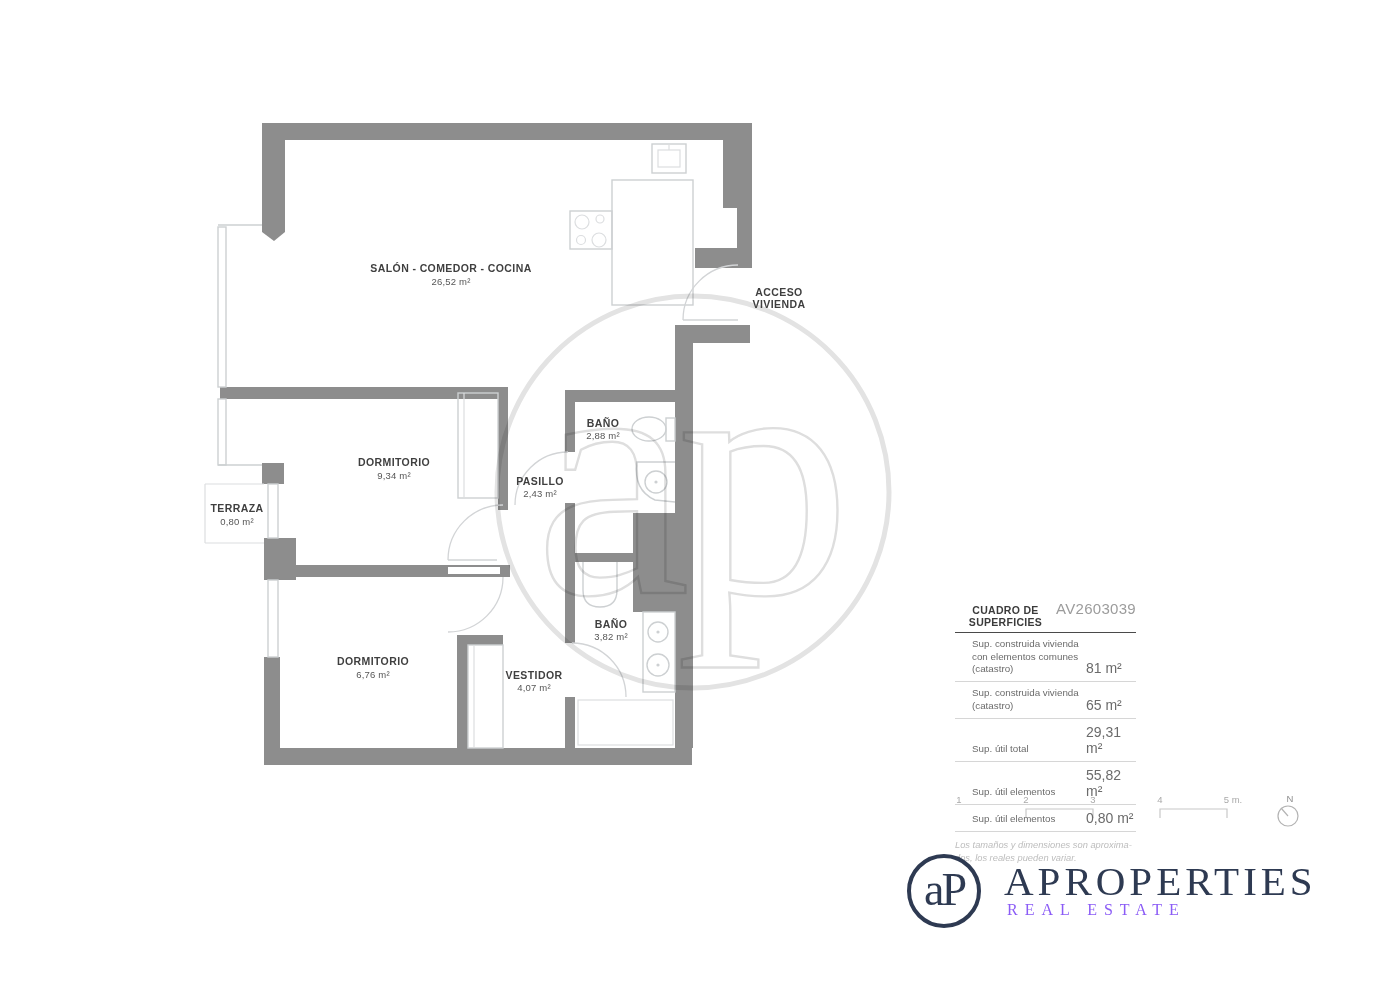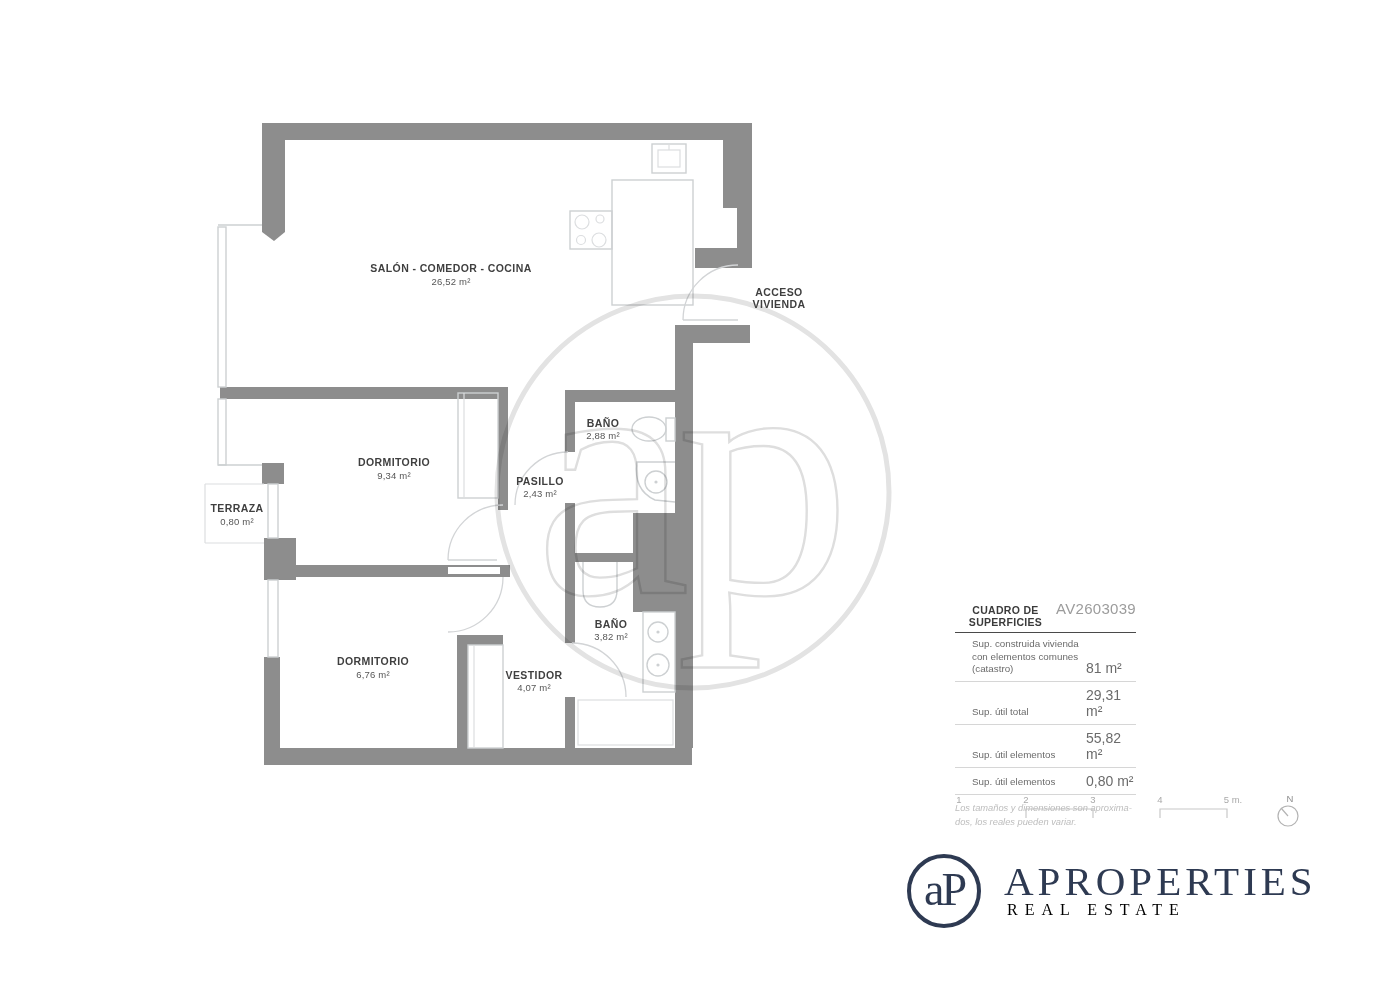--- a/index.html
+++ b/index.html
@@ -38,21 +38,21 @@
   .northn{font-family:"Liberation Sans",sans-serif;font-size:9.5px;fill:#8f8f8f;text-anchor:middle;}
 
   
   .logo-mark{position:absolute;left:907px;top:854px;width:66px;height:66px;border:4px solid #2e3a52;
              border-radius:50%;display:flex;align-items:center;justify-content:center;}
   .logo-mono{font-family:"Liberation Serif",serif;font-size:46px;color:#2e3a52;letter-spacing:-3px;
              line-height:1;transform:translateY(-1px);}
   .logo-brand{position:absolute;left:1004px;top:861px;font-family:"Liberation Serif",serif;
               font-size:41px;color:#2e3a52;letter-spacing:4px;line-height:1;}
   .logo-tag{position:absolute;left:1007px;top:902px;font-family:"Liberation Serif",serif;
-            font-size:16px;color:#000000;letter-spacing:7px;line-height:1;}
+            font-size:16px;color:#8b5cf6;letter-spacing:7px;line-height:1;}
 </style>
 </head>
 <body>
 
 <div class="canvas">
 
   <svg width="1400" height="990" viewBox="0 0 1400 990">
 
     <g>
       <rect class="wall" x="283" y="123" width="467" height="17"></rect>
@@ -196,20 +196,24 @@
   <div class="stable">
     <div class="thead">
       <span class="ttitle">CUADRO DE SUPERFICIES</span>
       <span class="tref">AV2603039</span>
     </div>
     <div class="trow">
       <span class="tlabel">Sup. construida vivienda con elementos comunes (catastro)</span>
       <span class="tval">81 m²</span>
     </div>
     <div class="trow">
+      <span class="tlabel">Sup. construida vivienda (catastro)</span>
+      <span class="tval">65 m²</span>
+    </div>
+    <div class="trow">
       <span class="tlabel">Sup. útil total</span>
       <span class="tval">29,31 m²</span>
     </div>
     <div class="trow">
       <span class="tlabel">Sup. útil elementos</span>
       <span class="tval">55,82 m²</span>
     </div>
     <div class="trow">
       <span class="tlabel">Sup. útil elementos</span>
       <span class="tval">0,80 m²</span>

